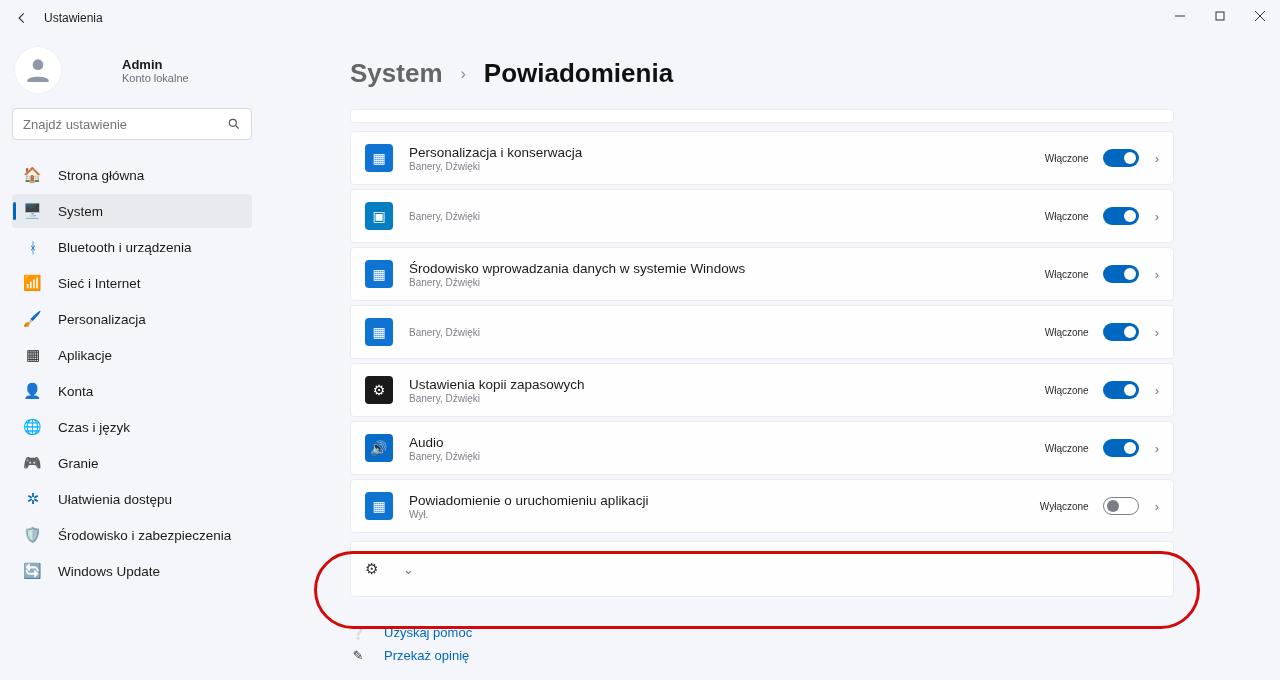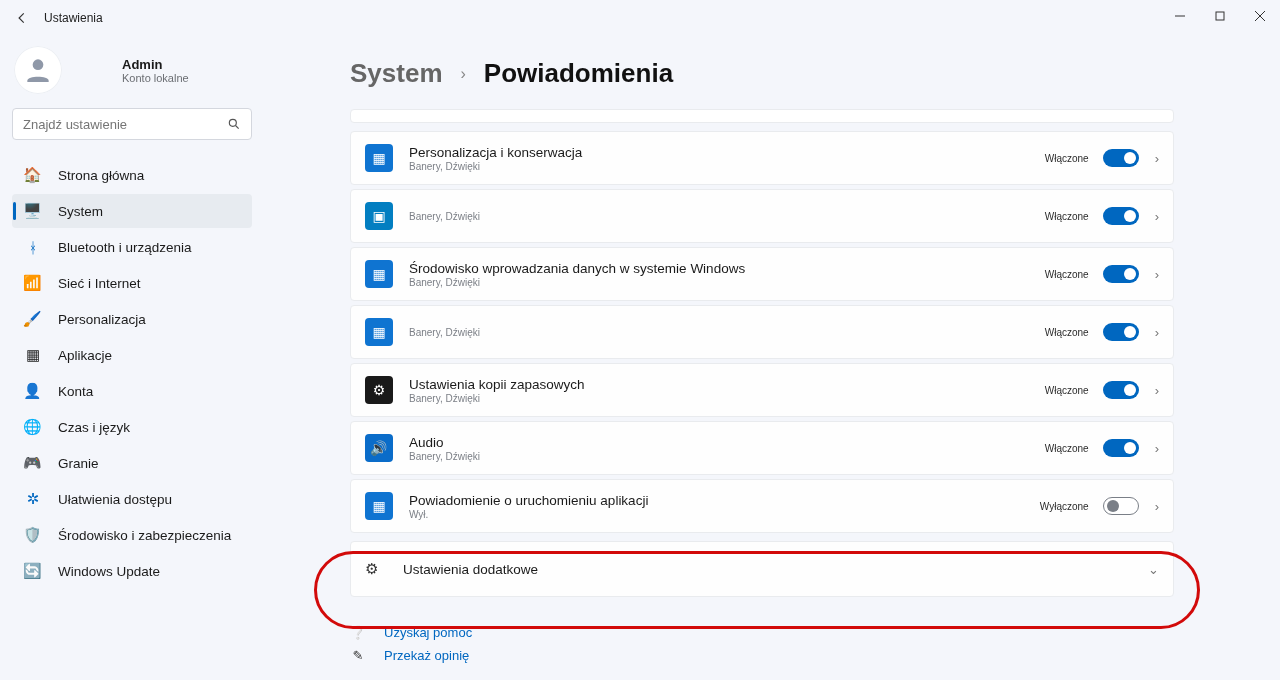--- a/index.html
+++ b/index.html
@@ -374,23 +374,20 @@
           </div>
         <div class="state">Wyłączone</div>
         <div class="toggle off">
             <div class="knob"></div>
           </div>
         <div class="chevron">›</div>
       </div>
 
       <div class="card exp" style="margin-top:4px;">
         <span class="exp-ico">⚙︎</span>
-        <div class="info">
-            <div class="title">Ustawienia dodatkowe</div>
-          </div>
         <div class="chevron">⌄</div>
       </div>
 
       <div class="highlight" style="left:-36px; right:-26px; top:442px; height:78px;"></div>
 
       <div class="footer-links">
         <div class="fl">
           <span class="fi">❔</span>
           <span>Uzyskaj pomoc</span>
         </div>

